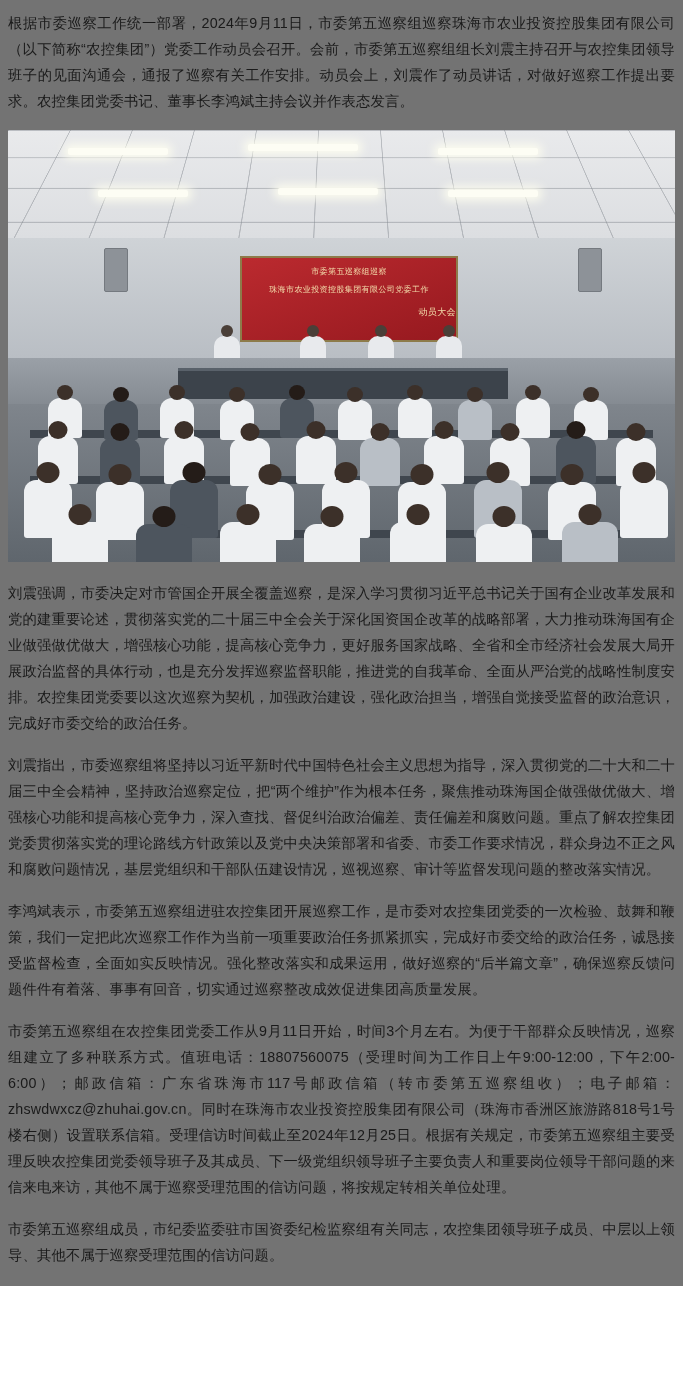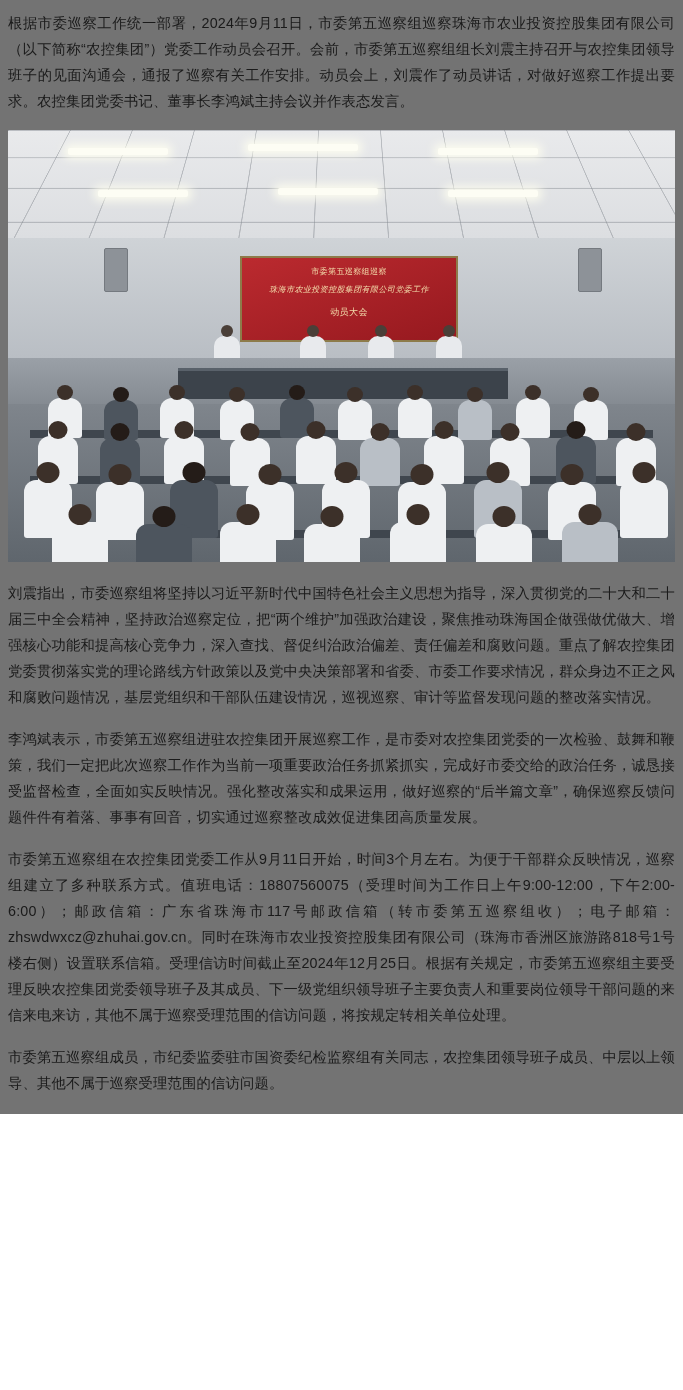--- a/index.html
+++ b/index.html
@@ -187,22 +187,22 @@
       <div class="light" style="left:270px;top:58px;width:100px;"></div>
       <div class="light" style="left:440px;top:60px;width:90px;"></div>
 
       <div class="wall"></div>
 
       <div class="speaker" style="left:96px;top:118px;"></div>
       <div class="speaker" style="left:570px;top:118px;"></div>
 
       <div class="screen">
         <div class="screen-text">市委第五巡察组巡察</div>
-        <div class="screen-text" style="top:26px;font-style:italic;">珠海市农业投资控股集团有限公司党委工作</div>
-        <div class="screen-text" style="top:48px;font-size:9px;">动员大会</div>
+        <div class="screen-text" style="top:26px;">珠海市农业投资控股集团有限公司党委工作</div>
+        <div class="screen-text" style="top:48px;font-size:9px;text-align:right;">动员大会</div>
       </div>
 
       <div class="hperson" style="left:206px;"></div>
       <div class="hperson" style="left:292px;"></div>
       <div class="hperson" style="left:360px;"></div>
       <div class="hperson" style="left:428px;"></div>
 
       <div class="stage"></div>
       <div class="head-table"></div>
 
@@ -247,18 +247,19 @@
       <div class="aud s3 dark" style="left:128px;top:394px;width:56px;height:44px;"></div>
       <div class="aud s3" style="left:212px;top:392px;width:56px;height:46px;"></div>
       <div class="aud s3" style="left:296px;top:394px;width:56px;height:44px;"></div>
       <div class="aud s3" style="left:382px;top:392px;width:56px;height:46px;"></div>
       <div class="aud s3" style="left:468px;top:394px;width:56px;height:44px;"></div>
       <div class="aud s3 gray" style="left:554px;top:392px;width:56px;height:46px;"></div>
 
     </div>
   </div>
 
-  <p class="para">刘震指出，市委巡察组将坚持以习近平新时代中国特色社会主义思想为指导，深入贯彻党的二十大和二十届三中全会精神，坚持政治巡察定位，把“两个维护”加强政治建设，聚焦推动珠海国企做强做优做大、增强核心功能和提高核心竞争力，深入查找、督促纠治政治偏差、责任偏差和腐败问题。重点了解农控集团党委贯彻落实党的理论路线方针政策以及党中央决策部署和省委、市委工作要求情况，群众身边不正之风和腐败问题情况，基层党组织和干部队伍建设情况，巡视巡察、审计等监督发现问题的整改落实情况。</p>
+  <p class="para">刘震强调，市委决定对市管国企开展全覆盖巡察，是深入学习贯彻习近平总书记关于国有企业改革发展和党的建重要论述，贯彻落实党的二十届三中全会关于深化国资国企改革的战略部署，大力推动珠海国有企业做强做优做大，增强核心功能，提高核心竞争力，更好服务国家战略、全省和全市经济社会发展大局开展政治监督的具体行动，也是充分发挥巡察监督职能，推进党的自我革命、全面从严治党的战略性制度安排。农控集团党委要以这次巡察为契机，加强政治建设，强化政治担当，增强自觉接受监督的政治意识，完成好市委交给的政治任务。</p>
+  <p class="para">刘震指出，市委巡察组将坚持以习近平新时代中国特色社会主义思想为指导，深入贯彻党的二十大和二十届三中全会精神，坚持政治巡察定位，把“两个维护”作为根本任务，聚焦推动珠海国企做强做优做大、增强核心功能和提高核心竞争力，深入查找、督促纠治政治偏差、责任偏差和腐败问题。重点了解农控集团党委贯彻落实党的理论路线方针政策以及党中央决策部署和省委、市委工作要求情况，群众身边不正之风和腐败问题情况，基层党组织和干部队伍建设情况，巡视巡察、审计等监督发现问题的整改落实情况。</p>
   <p class="para">李鸿斌表示，市委第五巡察组进驻农控集团开展巡察工作，是市委对农控集团党委的一次检验、鼓舞和鞭策，我们一定把此次巡察工作作为当前一项重要政治任务抓紧抓实，完成好市委交给的政治任务，诚恳接受监督检查，全面如实反映情况。强化整改落实和成果运用，做好巡察的“后半篇文章”，确保巡察反馈问题件件有着落、事事有回音，切实通过巡察整改成效促进集团高质量发展。</p>
   <p class="para">市委第五巡察组在农控集团党委工作从9月11日开始，时间3个月左右。为便于干部群众反映情况，巡察组建立了多种联系方式。值班电话：18807560075（受理时间为工作日上午9:00-12:00，下午2:00-6:00）；邮政信箱：广东省珠海市117号邮政信箱（转市委第五巡察组收）；电子邮箱：zhswdwxcz@zhuhai.gov.cn。同时在珠海市农业投资控股集团有限公司（珠海市香洲区旅游路818号1号楼右侧）设置联系信箱。受理信访时间截止至2024年12月25日。根据有关规定，市委第五巡察组主要受理反映农控集团党委领导班子及其成员、下一级党组织领导班子主要负责人和重要岗位领导干部问题的来信来电来访，其他不属于巡察受理范围的信访问题，将按规定转相关单位处理。</p>
   <p class="para">市委第五巡察组成员，市纪委监委驻市国资委纪检监察组有关同志，农控集团领导班子成员、中层以上领导、其他不属于巡察受理范围的信访问题。</p>
 
 </div>
 
 </body></html>

